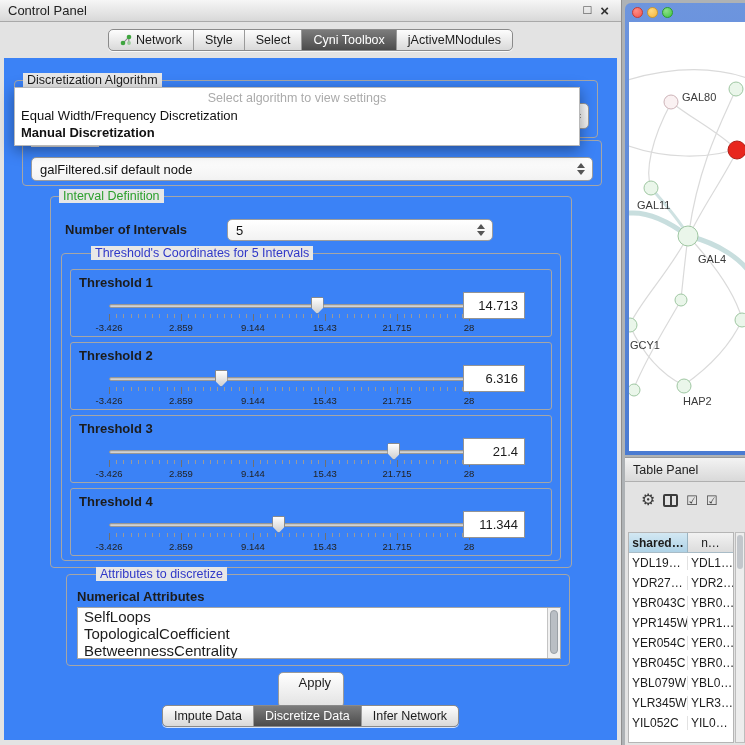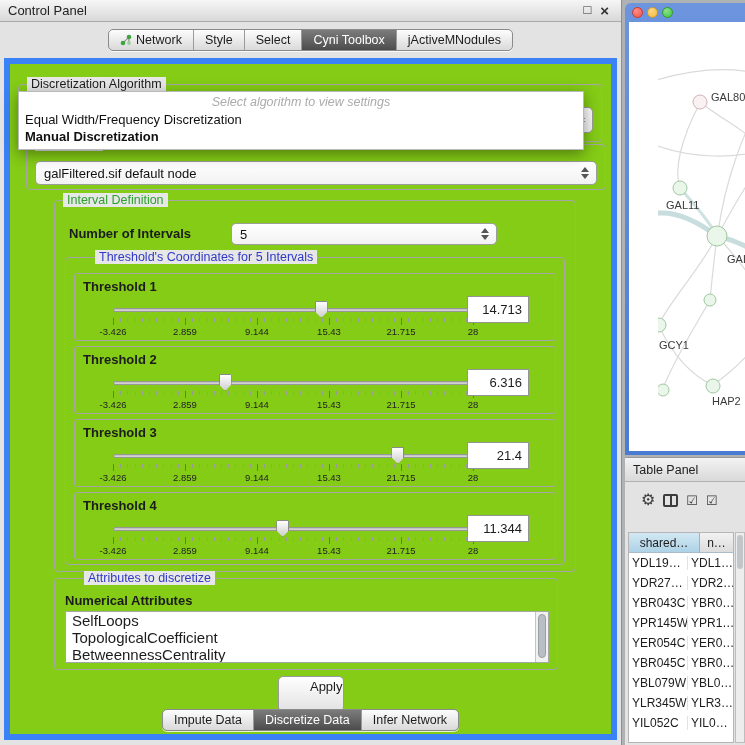--- a/index.html
+++ b/index.html
@@ -17,47 +17,47 @@
   .winbtn.close { font-weight:bold; font-size:15px; }
 
   .tabbar { height:36px; display:flex; align-items:center; justify-content:center; }
   .seg-control { display:inline-flex; border:1px solid #8a8a8a; border-radius:5px; overflow:hidden;
     background:linear-gradient(#fdfdfd,#d9d9d9); box-shadow:0 1px 0 rgba(255,255,255,.8); }
   .seg { display:flex; align-items:center; gap:4px; padding:3px 11px; font-size:12.5px; color:#1c1c1c; border-left:1px solid #9a9a9a; white-space:nowrap; }
   .seg:first-child { border-left:none; }
   .seg.active { background:linear-gradient(#7c7c7c,#4c4c4c); color:#fff; }
   .seg-icon { display:inline-flex; }
 
-  .cp-body { position:absolute; left:4px; top:58px; width:613px; height:682px; background:#84cc16; border:6px solid #3b82f6; }
+  .cp-body { position:absolute; left:4px; top:58px; width:613px; height:682px; background:#3b82f6; border:2px solid #3b82f6; }
 
   .group { position:absolute; border:1px solid #a6a6a6; border-radius:4px; }
   .group-title { position:absolute; top:-8px; left:8px; background:#e7e7e7; padding:0 4px; font-size:12.5px; color:#1c1c1c; white-space:nowrap; }
   .group-title.green { color:#2da02d; }
   .group-title.blue  { color:#3038c8;margin-left:21px; }
 
   #algorithm-group { left:8px;  top:20px;  width:584px; height:58px; }
   #tabledata-group { left:16px; top:80px;  width:580px; height:46px; }
   #interval-group  { left:44px; top:136px; width:522px; height:372px; }
   #thresh-group    { left:10px; top:56px;  width:500px; height:308px; }
-  #attr-group      { left:44px; top:514px; width:504px; height:92px;padding-left:12px; }
+  #attr-group      { left:60px; top:514px; width:504px; height:92px;padding-left:12px; }
 
   .combo { position:absolute; background:linear-gradient(#ffffff,#f2f2f2); border:1px solid #9d9d9d; border-radius:5px;
     display:flex; align-items:center; padding-left:8px; font-size:13px; color:#111; }
   .combo-arrows { position:absolute; right:7px; top:50%; transform:translateY(-50%); display:flex; flex-direction:column; gap:2px; }
   .arr-up { width:0; height:0; border-left:4px solid transparent; border-right:4px solid transparent; border-bottom:5px solid #555; }
   .arr-down { width:0; height:0; border-left:4px solid transparent; border-right:4px solid transparent; border-top:5px solid #555; }
   #algo-combo { left:8px; right:8px; top:22px; height:26px; }
   #tabledata-combo { left:8px; right:8px; top:16px; height:24px; }
   #intervals-combo { left:176px; top:22px; width:266px; height:22px; }
   #intervals-label { position:absolute; left:14px; top:25px; font-weight:bold; font-size:13px; }
 
   
   #popup { position:absolute; left:8px; top:27px; width:566px; z-index:40; background:#fff; border:1px solid #b9b9b9;
     box-shadow:0 4px 14px rgba(0,0,0,.4); padding-bottom:4px; }
-  .popup-header { text-align:center; color:#ababab; font-size:12.5px; padding:3px 0 2px 0;font-style:italic; }
+  .popup-header { text-align:center; color:#ababab; font-size:12.5px; padding:3px 0 2px 0; }
   .popup-item { font-size:13px; color:#111; padding:1px 6px; }
   .popup-item.bold { font-weight:bold; }
 
   
   #thresholds { position:absolute; left:0; top:0; right:0; bottom:0; padding-top:15px; }
   .threshold-box { position:relative; height:68px; margin:0 8px 5px 8px; border:1px solid #a6a6a6; border-radius:3px; }
   .t-label { position:absolute; left:8px; top:5px; font-weight:bold; font-size:13px; }
   .slider { position:absolute; left:38px; top:26px; width:360px; height:40px; }
   .track { position:absolute; left:0; right:0; top:8px; height:4px; background:linear-gradient(#bdbdbd,#d9d9d9);
     border:1px solid #979797; border-radius:2px; }
@@ -73,33 +73,33 @@
 
   
   #attr-label { position:absolute; left:10px; top:14px; font-weight:bold; font-size:13px; }
   #attr-list { position:absolute; left:10px; top:32px; width:484px; height:52px; background:#fff; border:1px solid #a6a6a6; overflow:hidden; }
   .attr-item { font-size:15px; line-height:17px; padding-left:6px; white-space:nowrap; }
   #attr-scroll { position:absolute; right:0; top:0; bottom:0; width:13px; background:#f1f1f1; border-left:1px solid #c4c4c4; }
   #attr-scroll .sthumb { position:absolute; left:2px; top:2px; width:8px; height:44px; background:#b9bec4; border:1px solid #9aa0a6; border-radius:4px; }
 
   #apply-btn { position:absolute; left:50%; top:612px; transform:translateX(-50%); width:66px; height:36px;
     background:linear-gradient(#ffffff,#e2e2e2); border:1px solid #9a9a9a; border-radius:5px;
-    font-size:13px; text-align:right; line-height:20px;padding-left:20px; }
+    font-size:13px; text-align:left; line-height:20px;padding-left:20px; }
 
   #bottom-tabbar { position:absolute; left:0; right:0; top:645px; display:flex; justify-content:center; }
 
   
   .net-win { position:absolute; left:625px; top:3px; width:120px; height:452px;
     background:linear-gradient(#6d95de,#4a7bd2); border-radius:6px 0 0 0; }
   .net-titlebar { height:19px; display:flex; align-items:center; gap:4px; padding-left:7px; }
   .tl { width:11px; height:11px; border-radius:50%; display:inline-block; }
   .tl.red    { background:radial-gradient(circle at 35% 30%, #ff8d85, #f2544a); border:1px solid #c93a31; }
   .tl.yellow { background:radial-gradient(circle at 35% 30%, #ffd97e, #f5b63c); border:1px solid #d09a27; }
   .tl.green  { background:radial-gradient(circle at 35% 30%, #8ee08a, #3fc43f); border:1px solid #2d9e2d; }
-  .net-content { position:absolute; left:4px; top:19px; right:0; bottom:4px; background:#fff; overflow:hidden;padding-left:29px; }
+  .net-content { position:absolute; left:4px; top:19px; right:0; bottom:4px; background:#fff; overflow:hidden; }
   .e  { fill:none; stroke:#dadada; stroke-width:1.2; }
   .et { fill:none; stroke:#c8dede; stroke-width:5; }
   .et2{ fill:none; stroke:#cfe2e2; stroke-width:3; }
   .n { fill:#eaf6ea; stroke:#9fc7a2; stroke-width:1; }
   .n.pink { fill:#faf1f2; stroke:#cdb3b8; }
   .n.red { fill:#e8261d; stroke:#b01e17; }
   .nl { font-size:11px; fill:#3a3a3a; }
 
   
   .table-panel { position:absolute; left:625px; top:457px; width:120px; height:288px; background:#e3e3e3; border-top:1px solid #999; }
@@ -107,21 +107,21 @@
     display:flex; align-items:center; padding-left:8px; font-size:12.5px; color:#222; }
   .tp-toolbar { height:36px; display:flex; align-items:center; gap:8px; padding-left:16px; }
   .tool-icon { font-size:16px; color:#3c3c3c; line-height:1; }
   .cb-icon { font-size:13px; color:#3c3c3c; line-height:1; }
   .cols-icon { width:15px; height:13px; border:2px solid #3c3c3c; border-radius:2px; display:inline-flex; }
   .cols-icon .ci-l { flex:1; border-right:2px solid #3c3c3c; }
   .cols-icon .ci-r { flex:1; }
   .tp-table { position:absolute; left:3px; top:74px; right:11px; bottom:2px; background:#fff; border:1px solid #b5b5b5; overflow:hidden; }
   .thead { display:flex; height:20px; }
   .th { font-size:12px; display:flex; align-items:center; justify-content:center; border-bottom:1px solid #a9bcc7; }
-  .th.col1 { width:71px; background:linear-gradient(#d3e8f3,#aed2e6); border-right:1px solid #9ab4c2; }
+  .th.col1 { width:59px; background:linear-gradient(#d3e8f3,#aed2e6); border-right:1px solid #9ab4c2;font-weight:bold; }
   .th.col2 { flex:1; background:linear-gradient(#f2f2f2,#dcdcdc); }
   .tr { display:flex; height:20px; align-items:center; }
   .td1 { width:59px; padding-left:3px; font-size:12px; border-right:1px solid #e2e2e2; white-space:nowrap; overflow:hidden; }
   .td2 { flex:1; padding-left:3px; font-size:12px; white-space:nowrap; overflow:hidden; }
   .tp-scroll { position:absolute; right:0; top:74px; bottom:2px; width:10px; background:#ededed; border:1px solid #bdbdbd; }
   .tp-scroll .sthumb { position:absolute; left:1px; top:2px; width:6px; height:34px; background:#c2c6cb; border-radius:3px; }
 </style>
 </head>
 <body>
 

